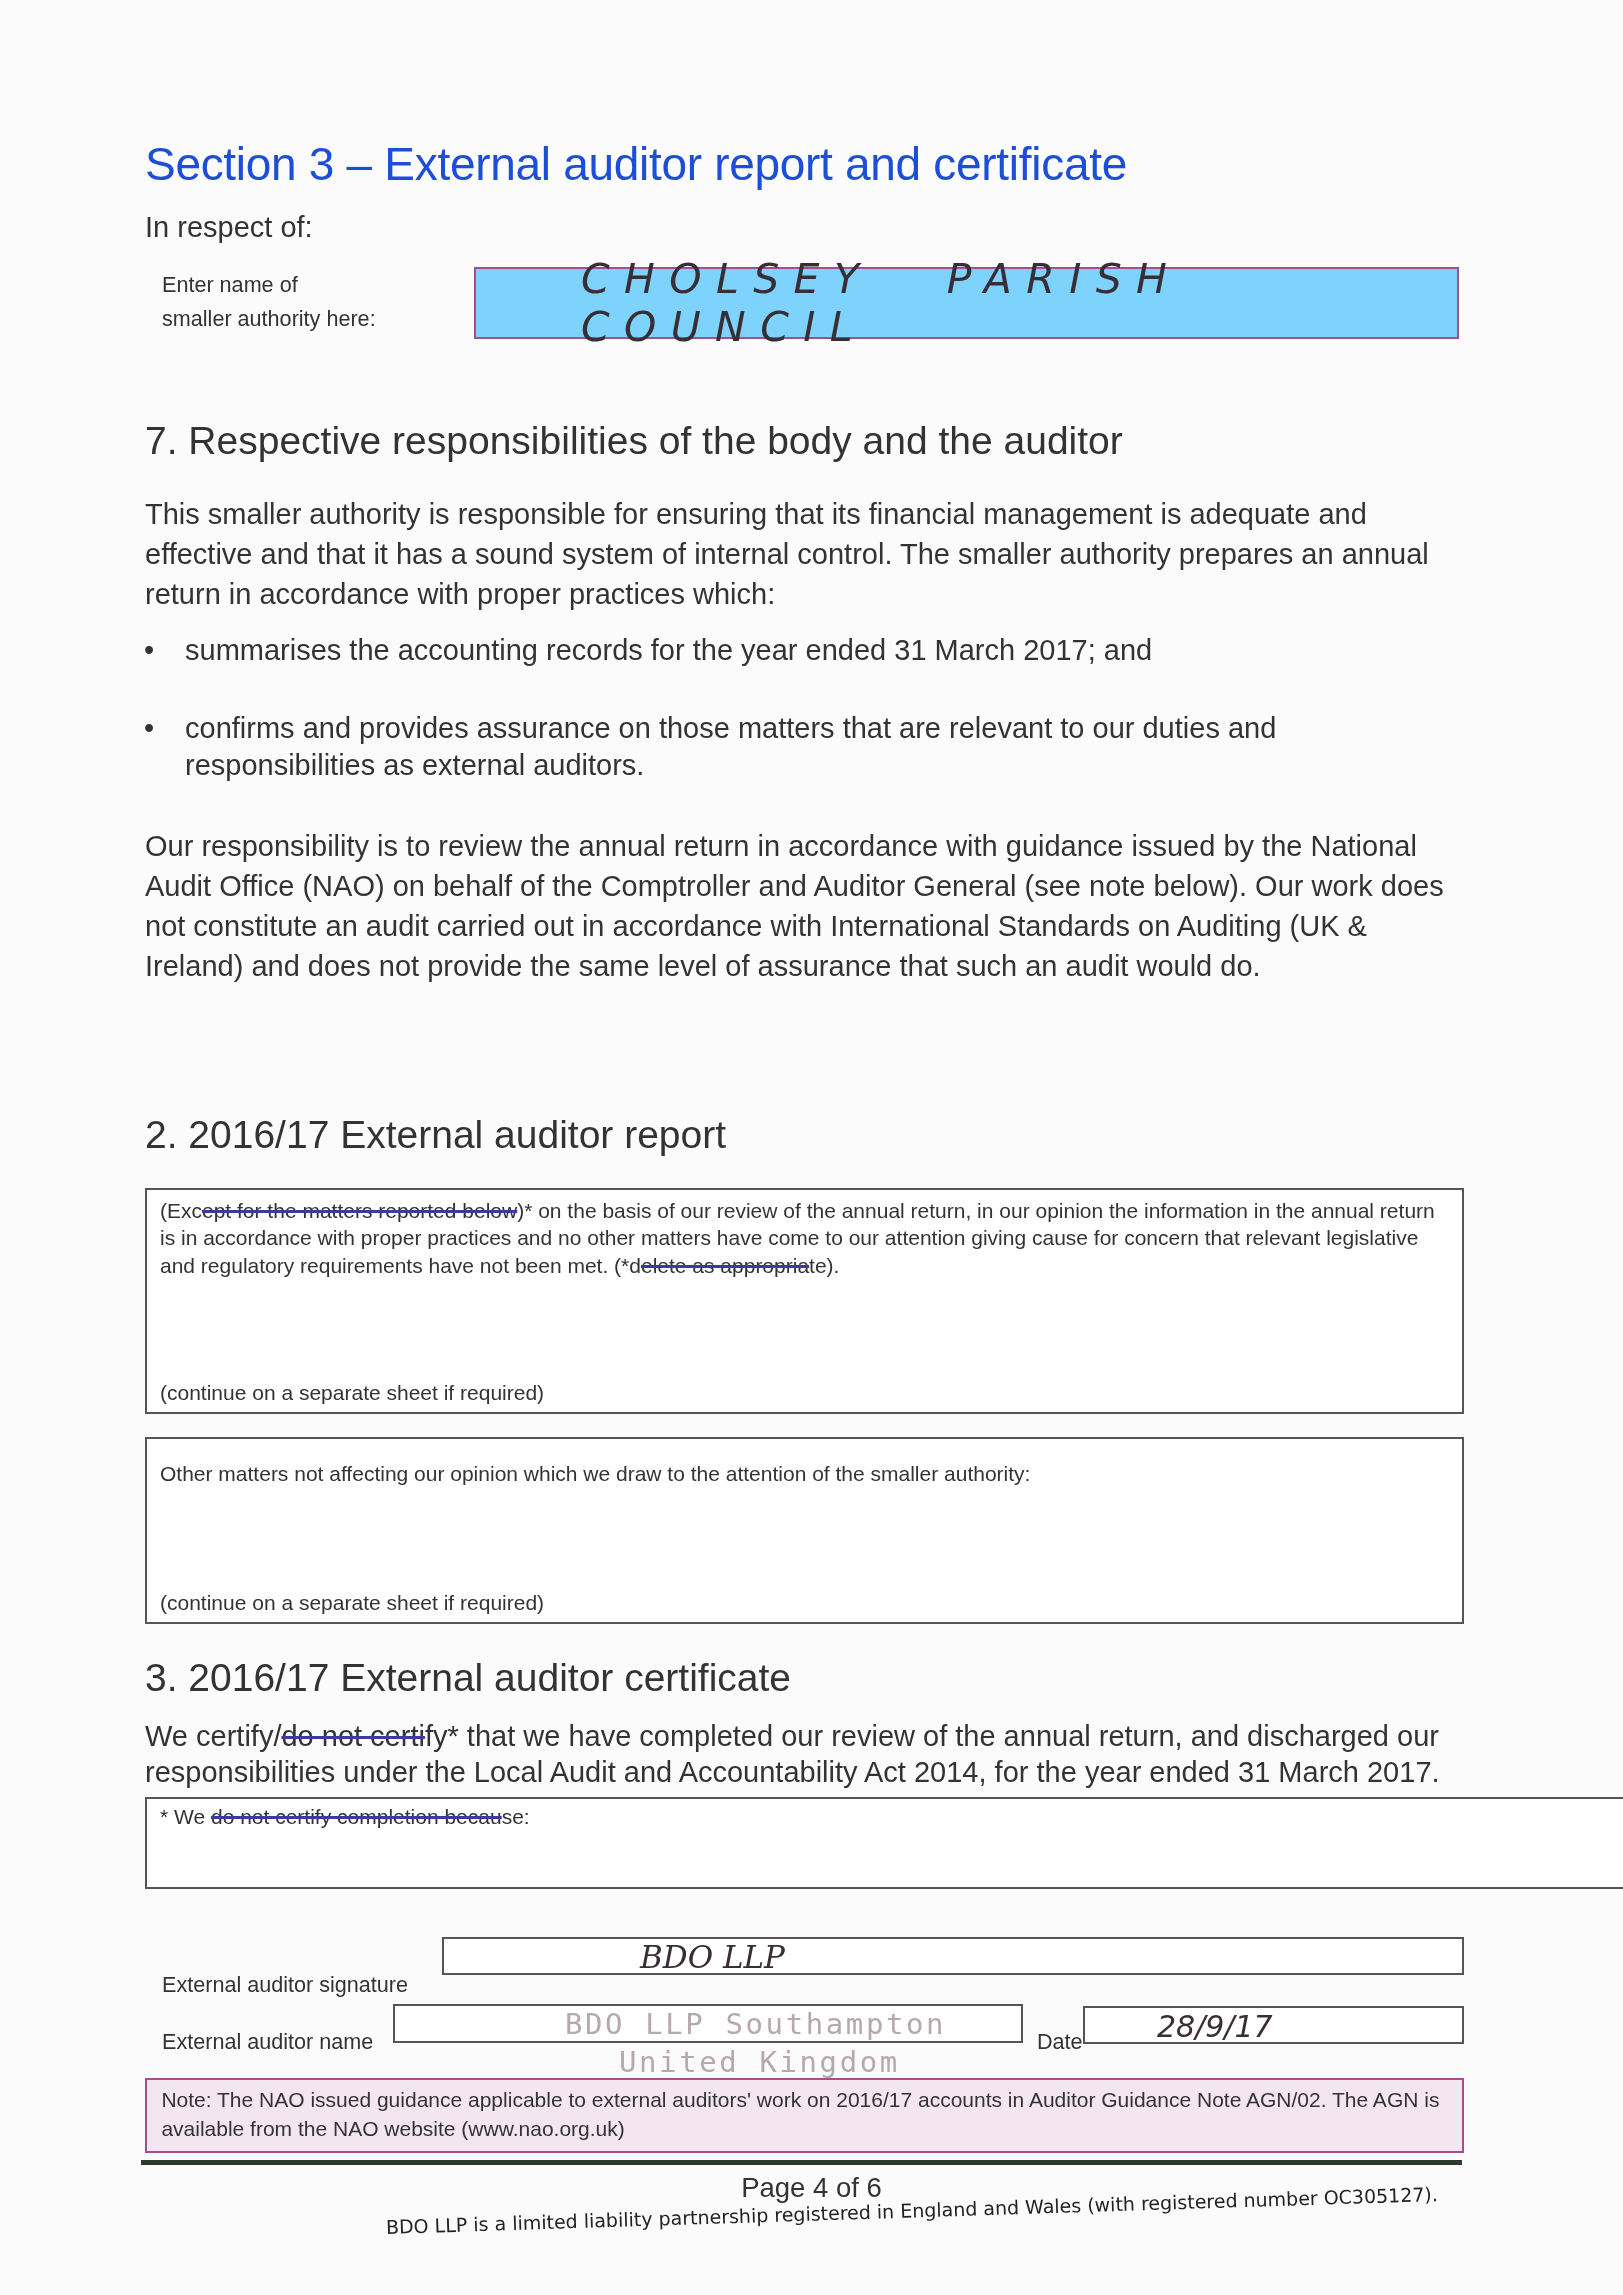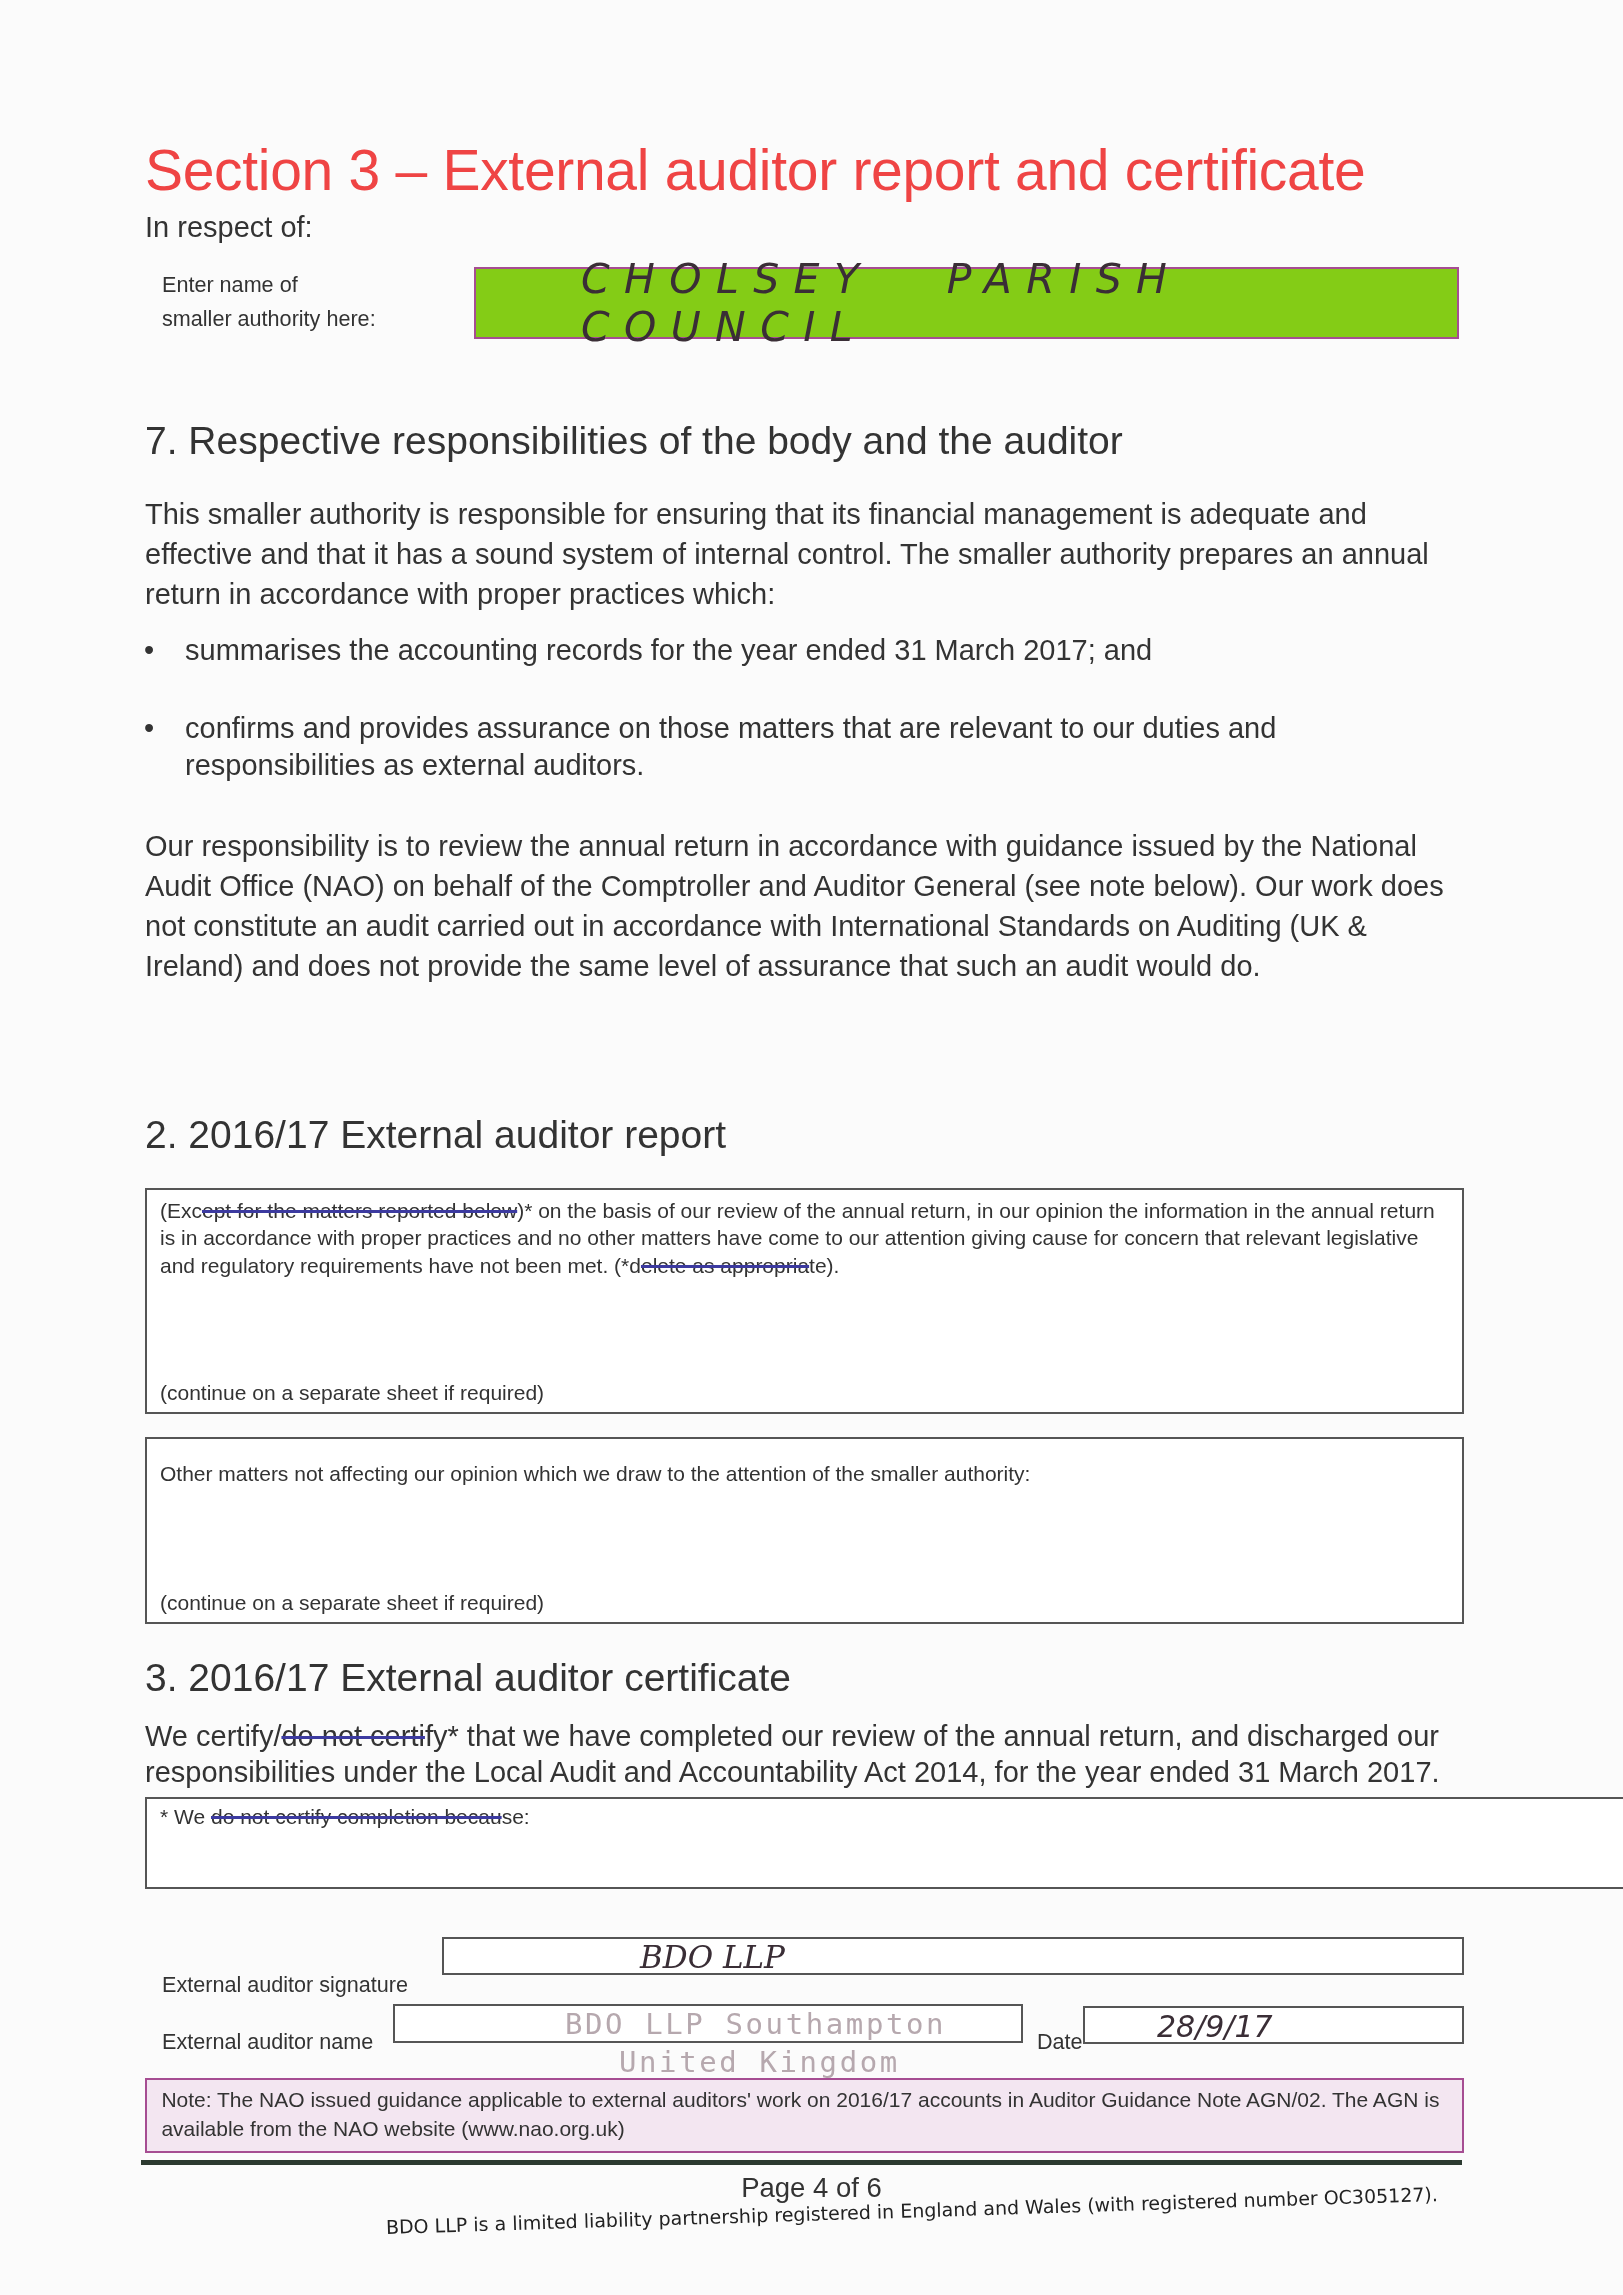--- a/index.html
+++ b/index.html
@@ -5,26 +5,26 @@
   html, body { margin: 0; padding: 0; }
   body {
     width: 1623px; height: 2295px;
     background: #fbfbfb;
     font-family: "Liberation Sans", sans-serif;
     color: #2b2b2b;
     position: relative;
     overflow: hidden;
   }
   .abs { position: absolute; }
-  .h-section { left: 145px; top: 137px; font-size: 57px; font-weight: 400; color: #ef4444; letter-spacing: -0.3px; }
+  .h-section { left: 145px; top: 137px; font-size: 46px; font-weight: 400; color: #1d4ed8; letter-spacing: -0.3px; }
   .respect { left: 145px; top: 211px; font-size: 29px; color: #333; }
   .enter-label { left: 162px; top: 268px; font-size: 21.6px; line-height: 34px; color: #333; }
   .name-box {
     left: 474px; top: 267px; width: 985px; height: 72px;
-    background: #84cc16; border: 2.6px solid #a64d92; box-sizing: border-box;
+    background: #7dd3fc; border: 2.6px solid #a64d92; box-sizing: border-box;
     display: flex; align-items: center;
   }
   .handwriting {
     font-family: "DejaVu Sans", sans-serif; font-size: 41px; letter-spacing: 14.4px;
     color: #3a2e36; font-style: italic; margin-left: 105px; word-spacing: 46px;
   }
   .h1 { font-size: 39px; color: #333; }
   .para { font-size: 29px; line-height: 40px; color: #333; width: 1335px; }
   .bullet { font-size: 29px; line-height: 37px; color: #333; }
   .bullet .dot { position: absolute; left: -41px; top: 0; }

